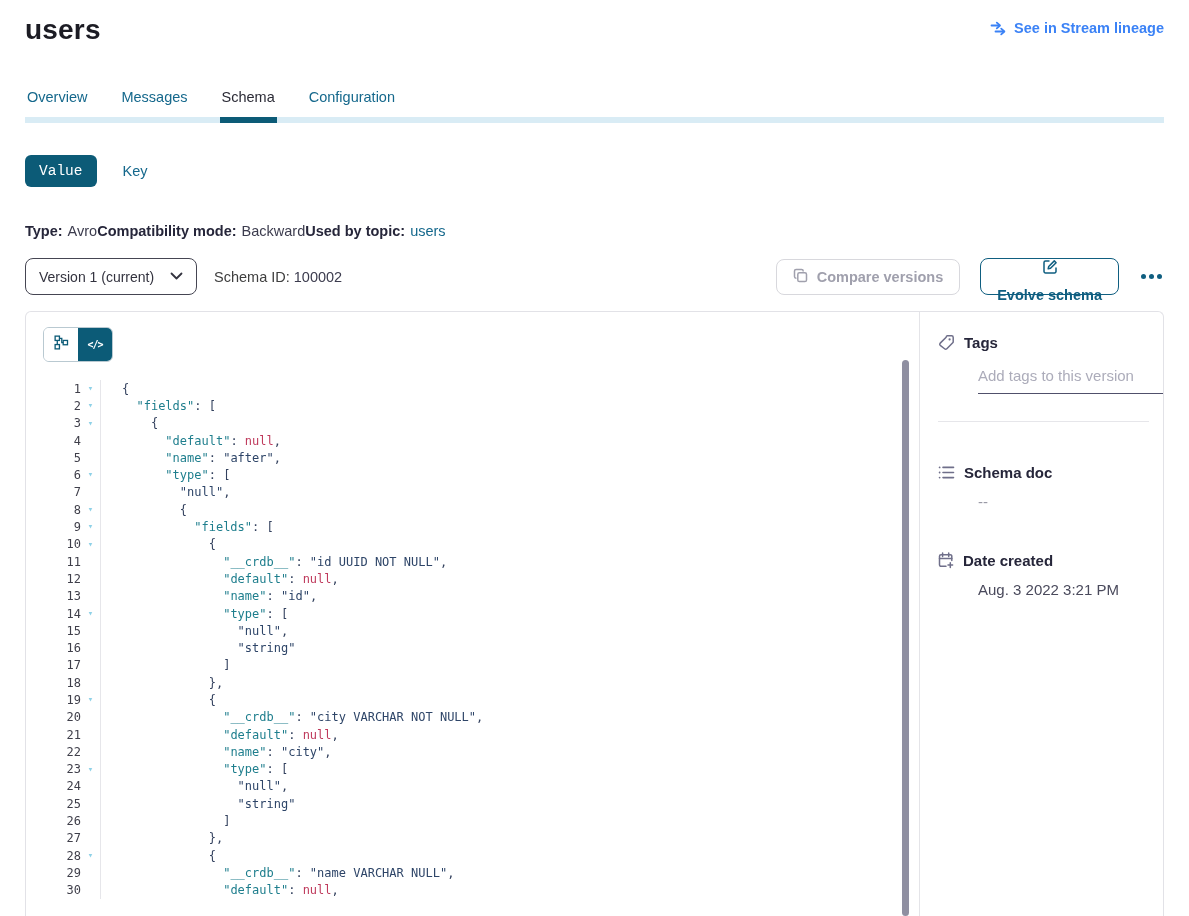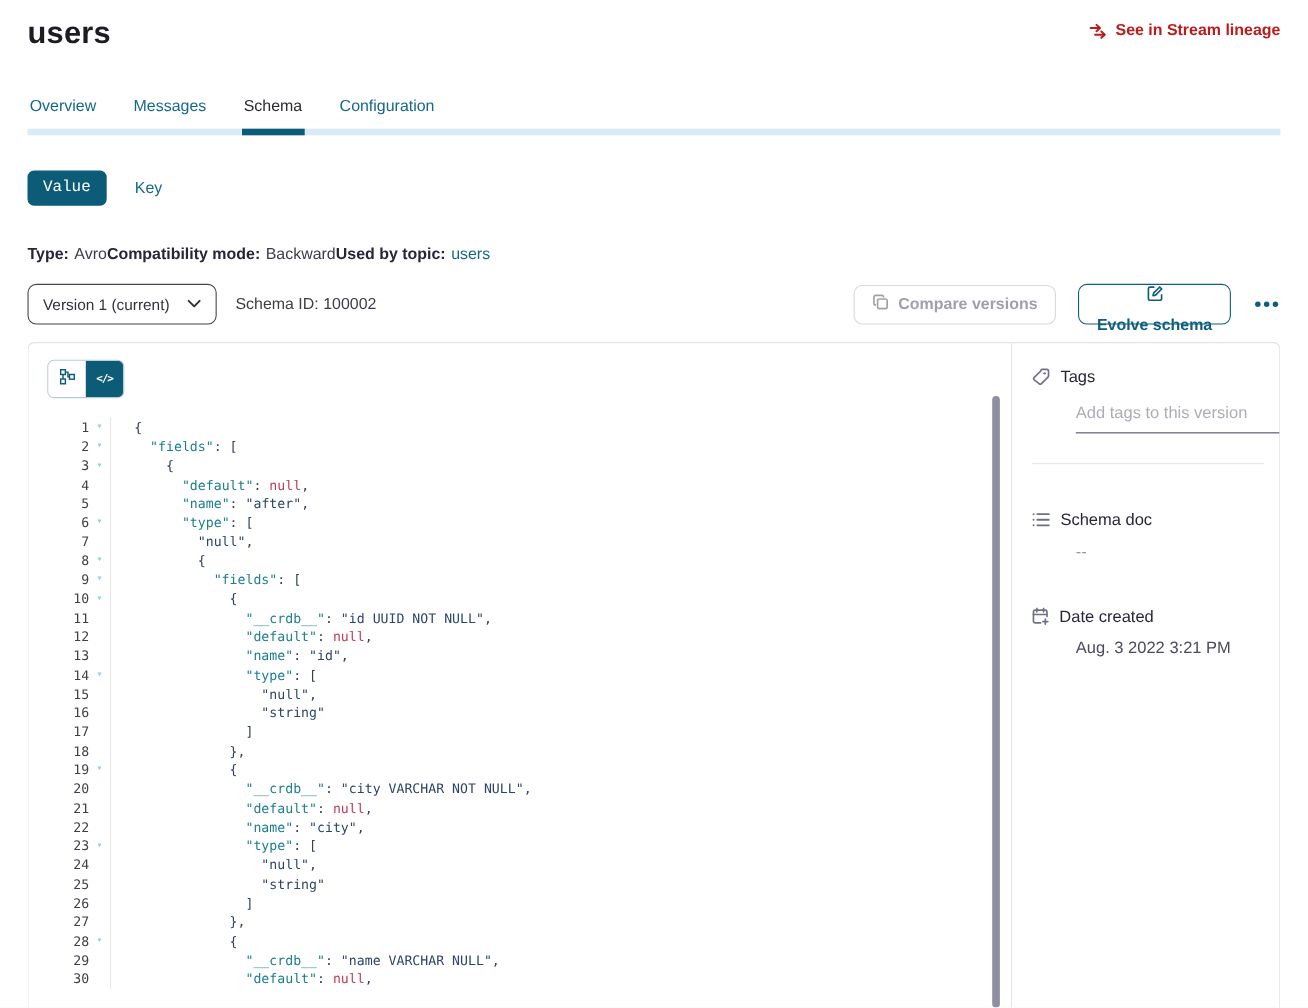--- a/index.html
+++ b/index.html
@@ -3,21 +3,21 @@
 <meta charset="utf-8">
 <style>
   * { margin:0; padding:0; box-sizing:border-box; }
   html,body { width:1189px; height:916px; overflow:hidden; background:#ffffff;
     font-family:"Liberation Sans", sans-serif; color:#2a2a3a; }
   .page { padding:12px 25px 0 25px; position:relative; }
 
   
   .hdr { display:flex; align-items:flex-start; justify-content:space-between; padding-top:2px; }
   .title { font-size:28px; font-weight:700; color:#1c1c24; letter-spacing:.2px; }
-  .lineage { display:flex; align-items:center; gap:7px; color:#b91c1c; font-size:14.5px; font-weight:600; margin-top:6px; cursor:pointer; }
+  .lineage { display:flex; align-items:center; gap:7px; color:#3b82f6; font-size:14.5px; font-weight:600; margin-top:6px; cursor:pointer; }
   .lineage svg { display:block; }
 
   
   .tabs { display:flex; gap:30px; margin-top:43px; border-bottom:6px solid #d9ecf5; }
   .tab { font-size:14.5px; color:#15688c; padding:0 2px 12px 2px; cursor:pointer; position:relative; }
   .tab.active { color:#2b2b36; font-weight:400; }
   .tab.active::after { content:""; position:absolute; left:0; right:0; bottom:-6px; height:6px; background:#0c5b77; }
 
   
   .vk { display:flex; align-items:center; gap:26px; margin-top:32px; }
@@ -63,21 +63,21 @@
     border-right:1px solid #e6e6ea; height:100%; cursor:pointer; }
   .code { white-space:pre; padding-left:21px; color:#33415e; }
   .tk { color:#1e7e8d; }
   .ts { color:#2e4568; }
   .ta { color:#bf3a5c; }
 
   .scrollbar { position:absolute; right:10px; top:48px; width:7px; height:556px; background:#8f8fa1; border-radius:4px; cursor:pointer; }
 
   
   .sidebar { width:244px; flex:0 0 244px; border-left:1px solid #e4e4e8; padding:22px 14px 0 18px; }
-  .sb-head { display:flex; align-items:center; gap:9px; color:#26263a; font-size:15px; font-weight:400; }
+  .sb-head { display:flex; align-items:center; gap:9px; color:#26263a; font-size:15px; font-weight:700; }
   .sb-head svg { color:#6f6f8a; display:block; flex:0 0 auto; }
   .tags-input { display:block; border:none; border-bottom:1px solid #50506b; width:190px; margin:16px 0 0 40px;
     padding:0 0 9px 0; font-size:15px; font-family:inherit; color:#3c3c4e; outline:none; background:transparent; }
   .tags-input::placeholder { color:#acacba; }
   .sb-divider { border:none; border-top:1px solid #e6e6ea; margin:27px 0 0 0; }
   .sb-section { margin-top:42px; }
   .sb-value { margin:12px 0 0 40px; font-size:15px; color:#4a4a5c; }
   .sb-value.dim { color:#9a9aa6; }
 </style>
 </head>

